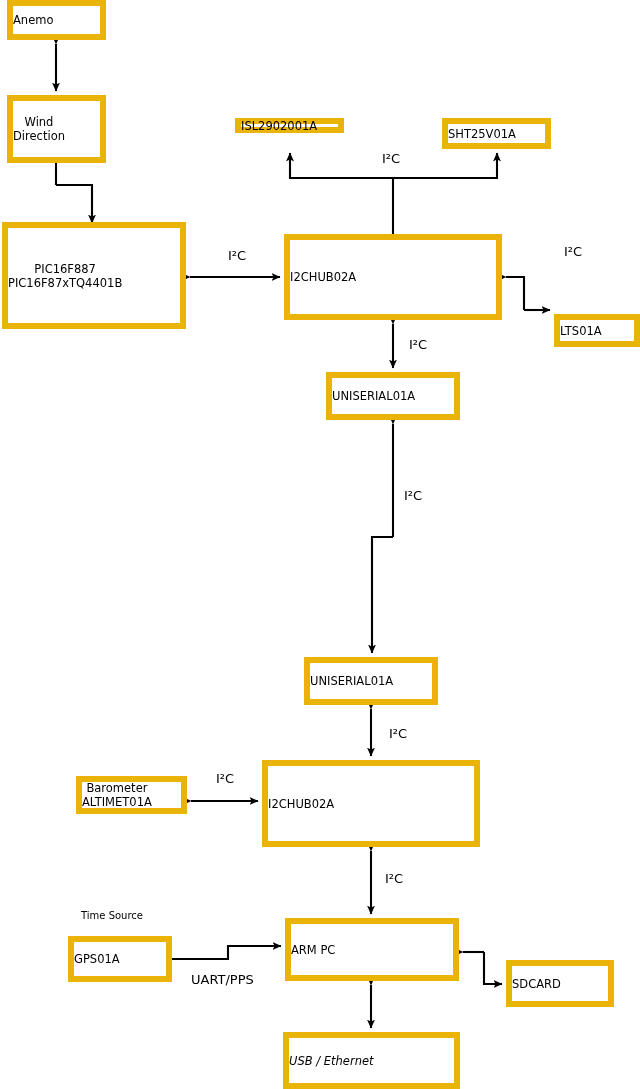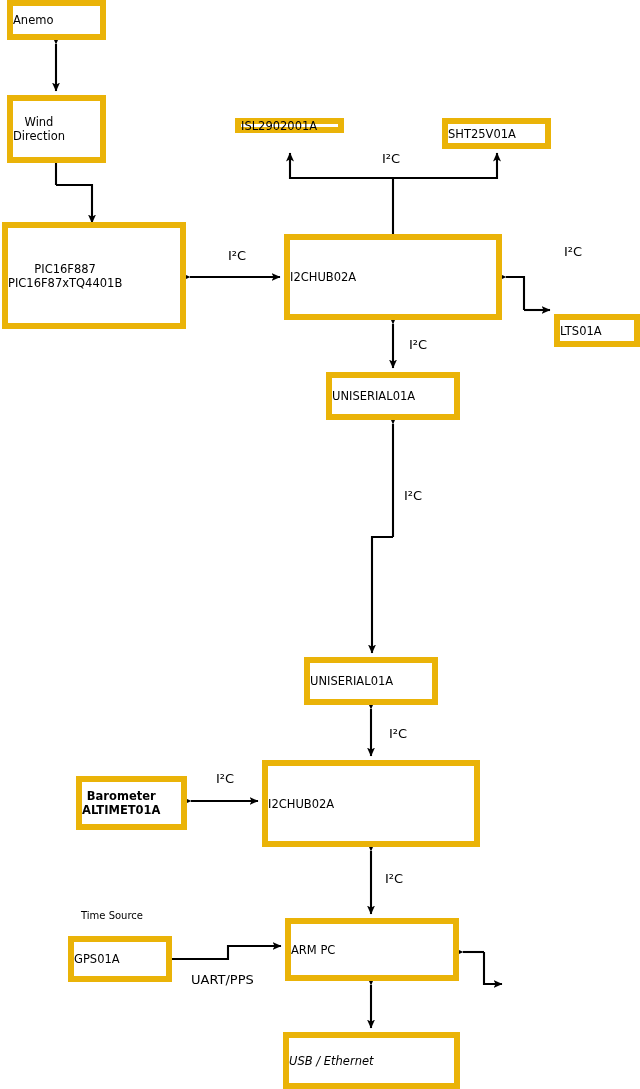--- a/index.html
+++ b/index.html
@@ -103,37 +103,40 @@
   </div>
 
   <div class="node" style="left:326px;top:372px;width:134px;height:48px;">
     <span class="ml">UNISERIAL01A</span>
   </div>
 
   <div class="node" style="left:304px;top:657px;width:134px;height:48px;">
     <span class="ml">UNISERIAL01A</span>
   </div>
 
-  <div class="node" style="left:76px;top:776px;width:111px;height:54px;font-weight:bold;">
+  <div class="node" style="left:76px;top:776px;width:111px;height:38px;">
     <span class="ml">Barometer
 ALTIMET01A</span>
   </div>
 
   <div class="node" style="left:262px;top:760px;width:218px;height:87px;">
     <span class="ml">I2CHUB02A</span>
   </div>
 
   <div class="node" style="left:68px;top:936px;width:104px;height:46px;">
     <span class="ml">GPS01A</span>
   </div>
 
   <div class="node" style="left:285px;top:918px;width:174px;height:63px;">
     <span class="ml">ARM PC</span>
   </div>
 
+  <div class="node" style="left:506px;top:960px;width:108px;height:47px;">
+    <span class="ml">SDCARD</span>
+  </div>
 
   <div class="node" style="left:283px;top:1032px;width:177px;height:57px;font-style:italic;">
     <span class="ml">USB / Ethernet</span>
   </div>
 
   <div class="elabel" style="left:382px;top:152px;">I²C</div>
   <div class="elabel" style="left:228px;top:249px;">I²C</div>
   <div class="elabel" style="left:564px;top:245px;">I²C</div>
   <div class="elabel" style="left:409px;top:338px;">I²C</div>
   <div class="elabel" style="left:404px;top:489px;">I²C</div>

